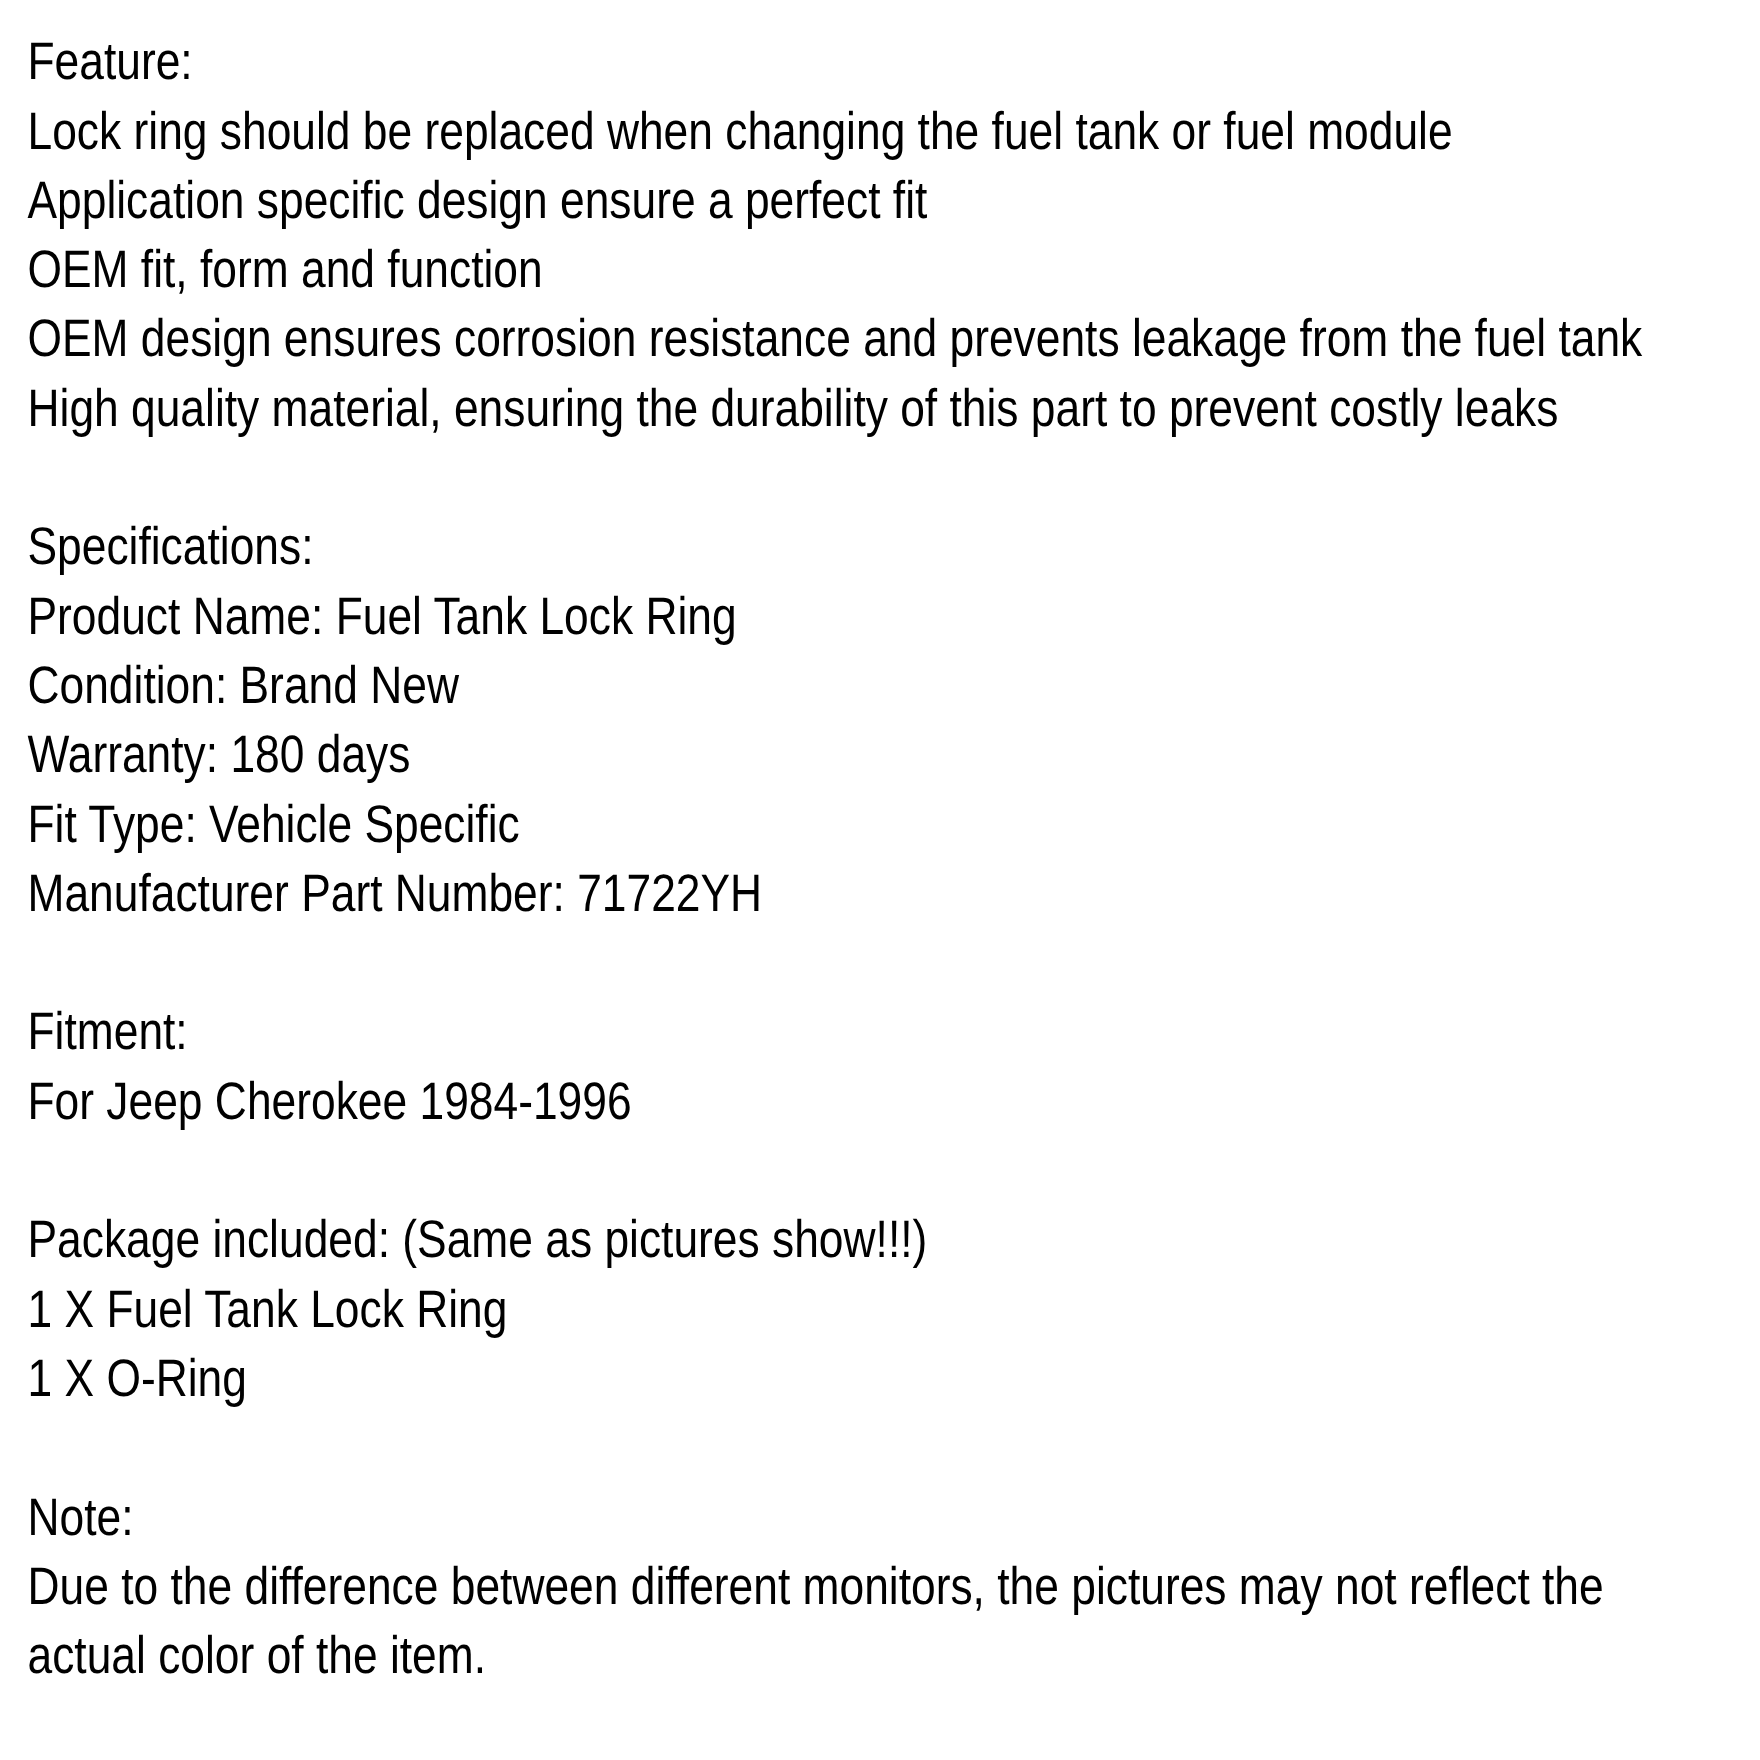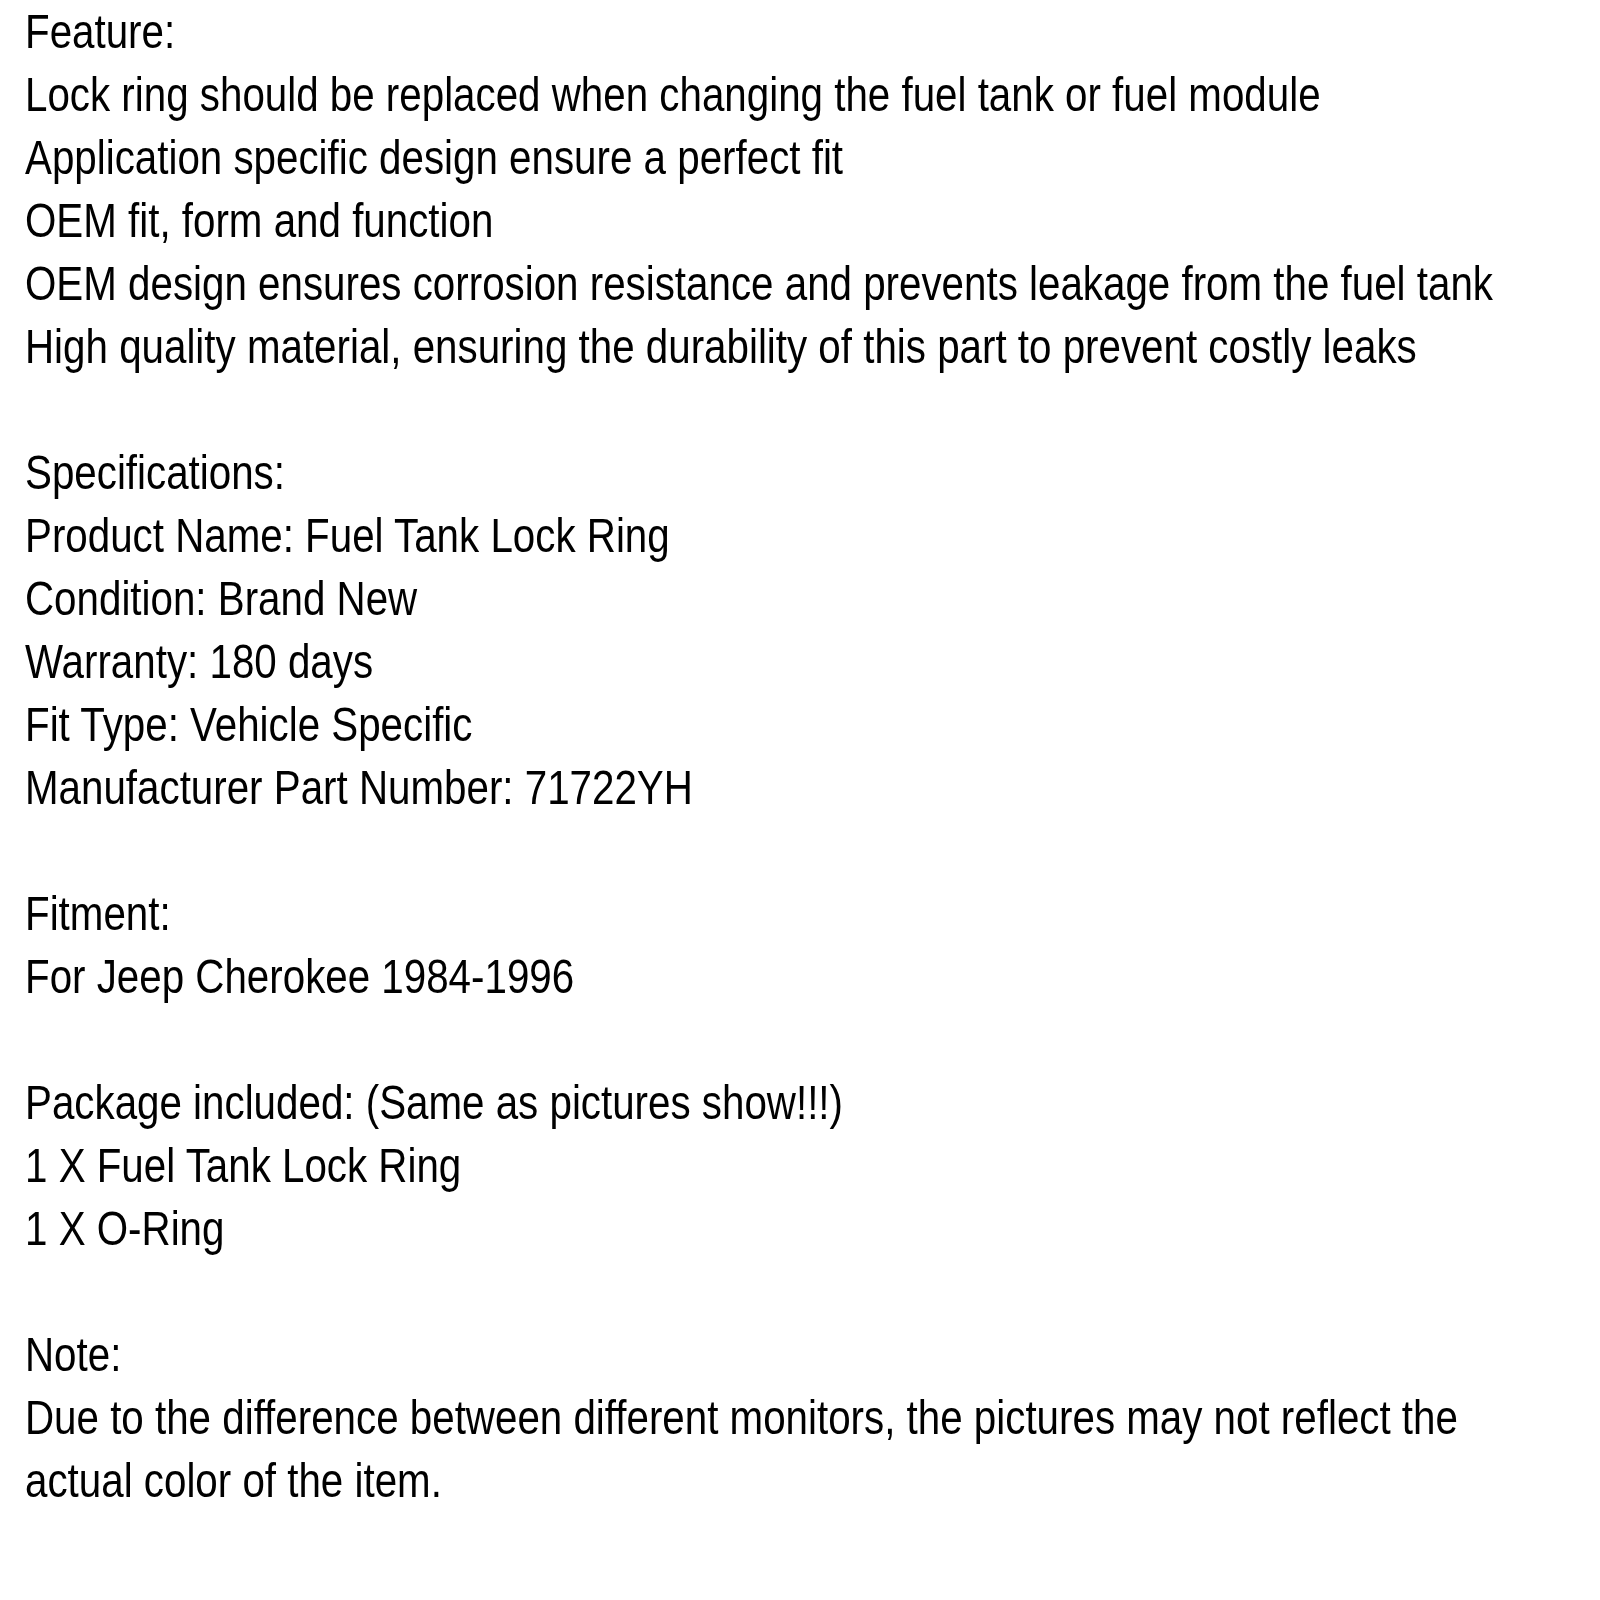--- a/index.html
+++ b/index.html
@@ -7,21 +7,21 @@
     padding: 0;
     width: 1600px;
     height: 1600px;
     overflow: hidden;
     background: #ffffff;
   }
   .doc {
     box-sizing: border-box;
     width: 1600px;
     height: 1600px;
-    padding: 0 0 0 25px;
+    padding: 25px 0 0 25px;
     background: #ffffff;
   }
   
   .text-scale {
     transform: scaleX(0.84);
     transform-origin: 0 0;
     width: 1875px;
     font-family: "Liberation Sans", sans-serif;
     font-size: 48px;
     line-height: 63px;

